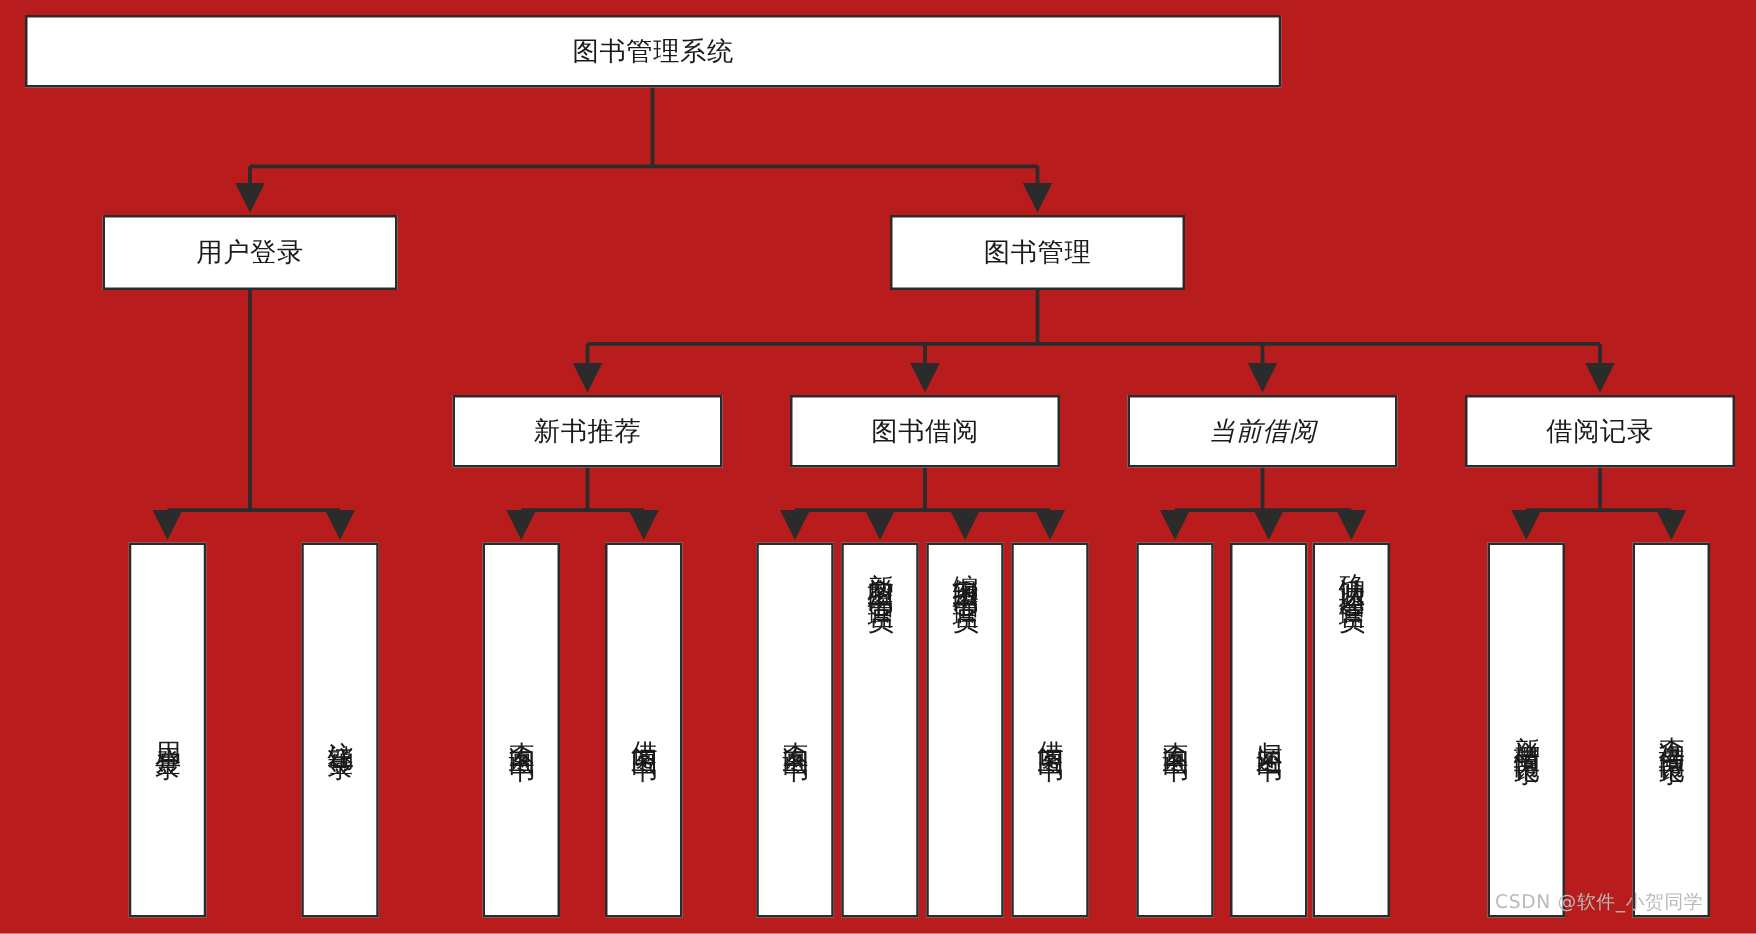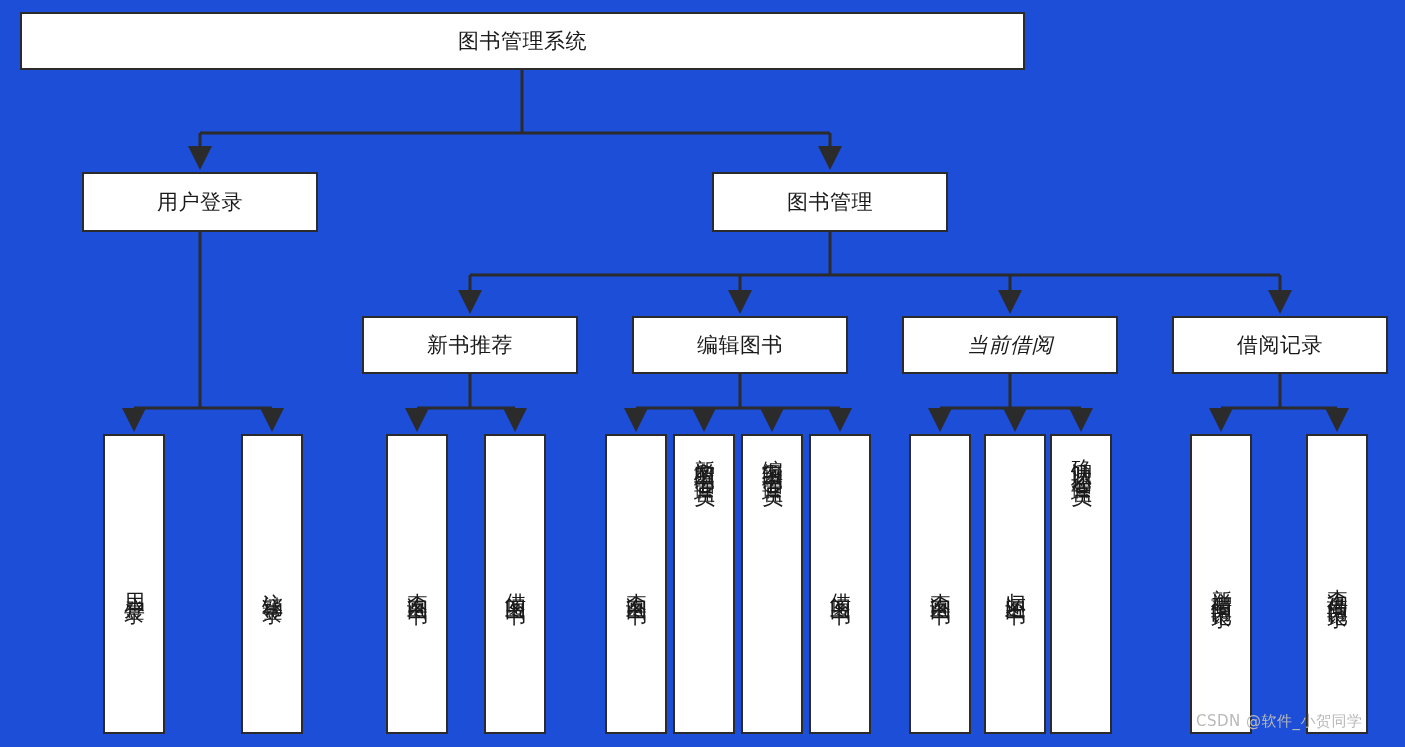--- a/index.html
+++ b/index.html
@@ -8,21 +8,21 @@
     padding: 0;
     background: #ffffff;
   }
   body {
     font-family: "DejaVu Sans", "Liberation Sans", sans-serif;
   }
   #diagram-root {
     position: relative;
     width: 1405px;
     height: 747px;
-    background: #1d4ed8;
+    background: #b91c1c;
     overflow: hidden;
   }
   #diagram-svg {
     position: absolute;
     left: 0;
     top: 0;
     width: 1405px;
     height: 747px;
   }
   .node-box {
@@ -131,21 +131,21 @@
     <span class="node-label-h">用户登录</span>
   </div>
   <div class="node-box" id="node-l3-0" style="left: 362px; top: 316px; width: 216px; height: 58px;">
     <span class="node-label-h">新书推荐</span>
   </div>
 
   <div class="node-box" id="node-l2-1" style="left: 712px; top: 172px; width: 236px; height: 60px;">
     <span class="node-label-h">图书管理</span>
   </div>
   <div class="node-box" id="node-l3-1" style="left: 632px; top: 316px; width: 216px; height: 58px;">
-    <span class="node-label-h">编辑图书</span>
+    <span class="node-label-h">图书借阅</span>
   </div>
   <div class="node-box" id="node-l3-2" style="left: 902px; top: 316px; width: 216px; height: 58px; font-style: italic;">
     <span class="node-label-h">当前借阅</span>
   </div>
   <div class="node-box" id="node-l3-3" style="left: 1172px; top: 316px; width: 216px; height: 58px;">
     <span class="node-label-h">借阅记录</span>
   </div>
 
   <div class="leaf-box align-middle" id="leaf-0" style="left: 103px; top: 434px; width: 62px; height: 300px;">
     <span class="node-label-v">用户登录</span>

